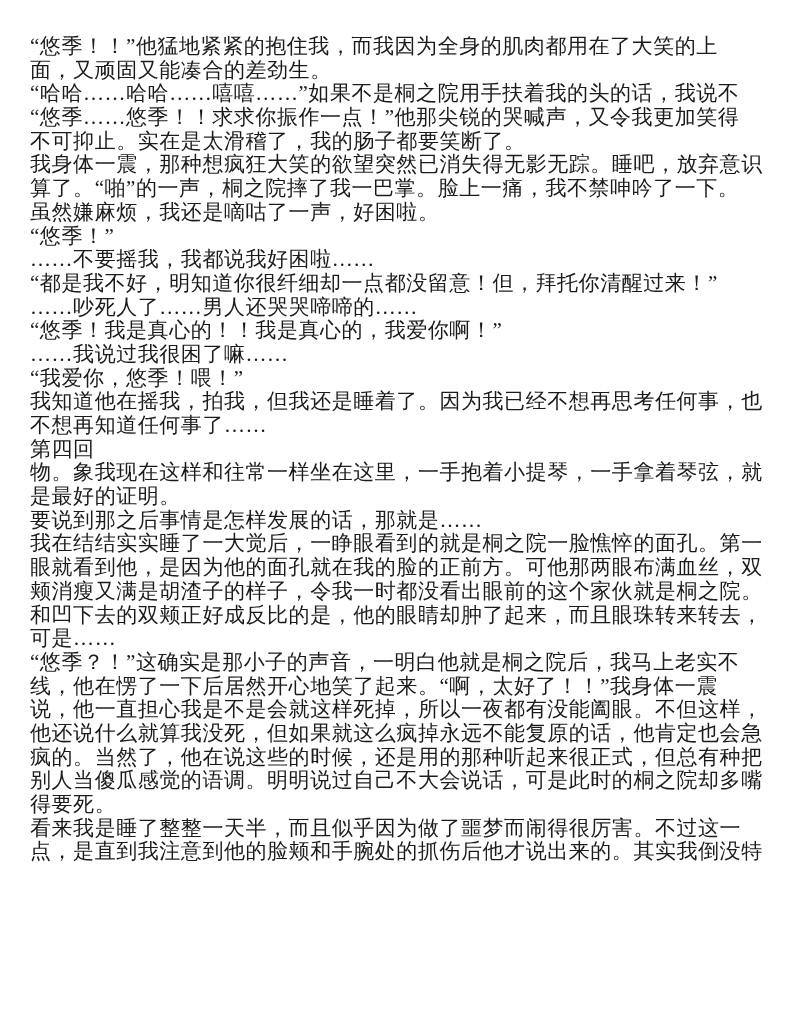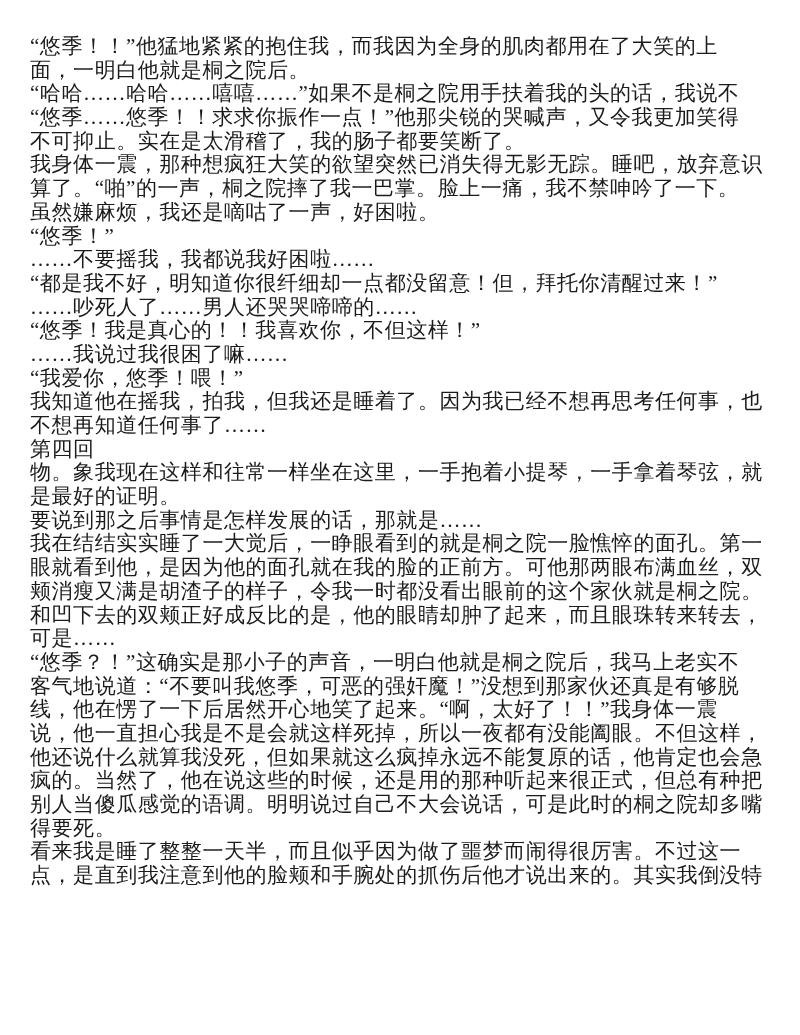--- a/index.html
+++ b/index.html
@@ -39,47 +39,46 @@
     text-rendering: optimizeLegibility;
   }
 </style>
 </head>
 <body>
 
 <div class="page">
   <div class="text-block">
 
   <div class="text-line">“悠季！！”他猛地紧紧的抱住我，而我因为全身的肌肉都用在了大笑的上</div>
-      <div class="text-line">面，一明白他就是桐之院后。</div>
+      <div class="text-line">面，又顽固又能凑合的差劲生。</div>
       <div class="text-line">“哈哈……哈哈……嘻嘻……”如果不是桐之院用手扶着我的头的话，我说不</div>
       <div class="text-line">“悠季……悠季！！求求你振作一点！”他那尖锐的哭喊声，又令我更加笑得</div>
       <div class="text-line">不可抑止。实在是太滑稽了，我的肠子都要笑断了。</div>
       <div class="text-line">我身体一震，那种想疯狂大笑的欲望突然已消失得无影无踪。睡吧，放弃意识</div>
       <div class="text-line">算了。“啪”的一声，桐之院摔了我一巴掌。脸上一痛，我不禁呻吟了一下。</div>
       <div class="text-line">虽然嫌麻烦，我还是嘀咕了一声，好困啦。</div>
       <div class="text-line">“悠季！”</div>
       <div class="text-line">……不要摇我，我都说我好困啦……</div>
       <div class="text-line">“都是我不好，明知道你很纤细却一点都没留意！但，拜托你清醒过来！”</div>
       <div class="text-line">……吵死人了……男人还哭哭啼啼的……</div>
-      <div class="text-line">“悠季！我是真心的！！我喜欢你，不但这样！”</div>
+      <div class="text-line">“悠季！我是真心的！！我是真心的，我爱你啊！”</div>
       <div class="text-line">……我说过我很困了嘛……</div>
       <div class="text-line">“我爱你，悠季！喂！”</div>
       <div class="text-line">我知道他在摇我，拍我，但我还是睡着了。因为我已经不想再思考任何事，也</div>
       <div class="text-line">不想再知道任何事了……</div>
       <div class="text-line">第四回</div>
       <div class="text-line">物。象我现在这样和往常一样坐在这里，一手抱着小提琴，一手拿着琴弦，就</div>
       <div class="text-line">是最好的证明。</div>
       <div class="text-line">要说到那之后事情是怎样发展的话，那就是……</div>
       <div class="text-line">我在结结实实睡了一大觉后，一睁眼看到的就是桐之院一脸憔悴的面孔。第一</div>
       <div class="text-line">眼就看到他，是因为他的面孔就在我的脸的正前方。可他那两眼布满血丝，双</div>
       <div class="text-line">颊消瘦又满是胡渣子的样子，令我一时都没看出眼前的这个家伙就是桐之院。</div>
       <div class="text-line">和凹下去的双颊正好成反比的是，他的眼睛却肿了起来，而且眼珠转来转去，</div>
       <div class="text-line">可是……</div>
       <div class="text-line">“悠季？！”这确实是那小子的声音，一明白他就是桐之院后，我马上老实不</div>
-      <div class="text-line">客气地说道：“不要叫我悠季，可恶的强奸魔！”没想到那家伙还真是有够脱</div>
       <div class="text-line">线，他在愣了一下后居然开心地笑了起来。“啊，太好了！！”我身体一震</div>
       <div class="text-line">说，他一直担心我是不是会就这样死掉，所以一夜都有没能阖眼。不但这样，</div>
       <div class="text-line">他还说什么就算我没死，但如果就这么疯掉永远不能复原的话，他肯定也会急</div>
       <div class="text-line">疯的。当然了，他在说这些的时候，还是用的那种听起来很正式，但总有种把</div>
       <div class="text-line">别人当傻瓜感觉的语调。明明说过自己不大会说话，可是此时的桐之院却多嘴</div>
       <div class="text-line">得要死。</div>
       <div class="text-line">看来我是睡了整整一天半，而且似乎因为做了噩梦而闹得很厉害。不过这一</div>
       <div class="text-line">点，是直到我注意到他的脸颊和手腕处的抓伤后他才说出来的。其实我倒没特</div>
     </div>
 </div>

